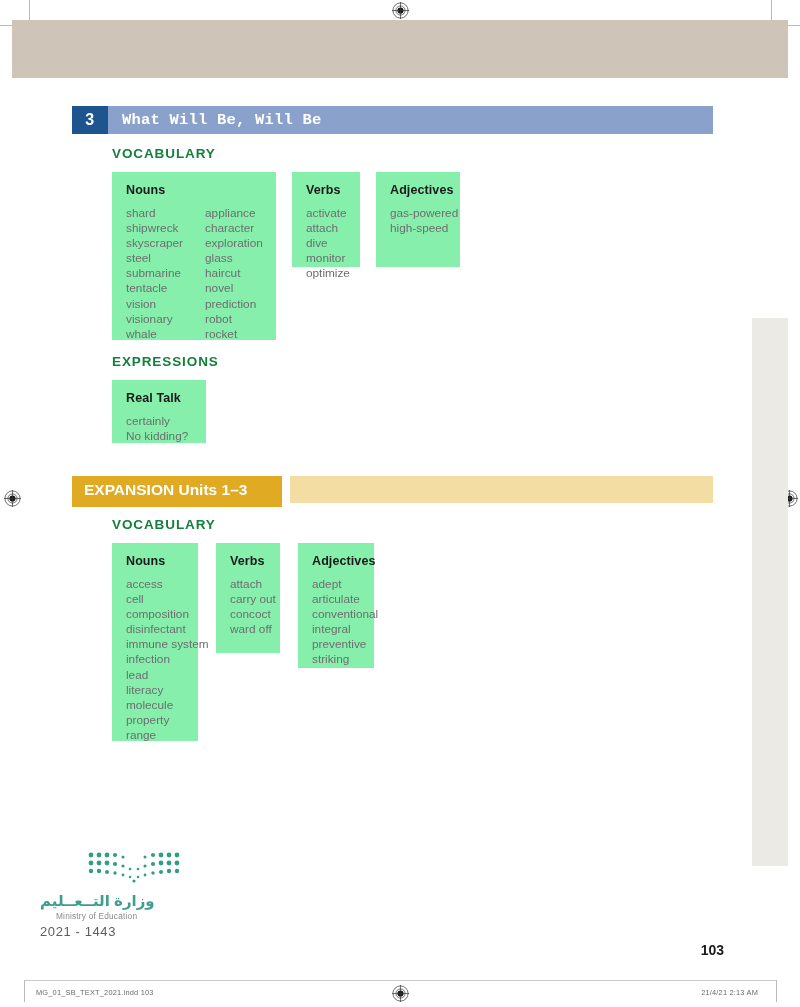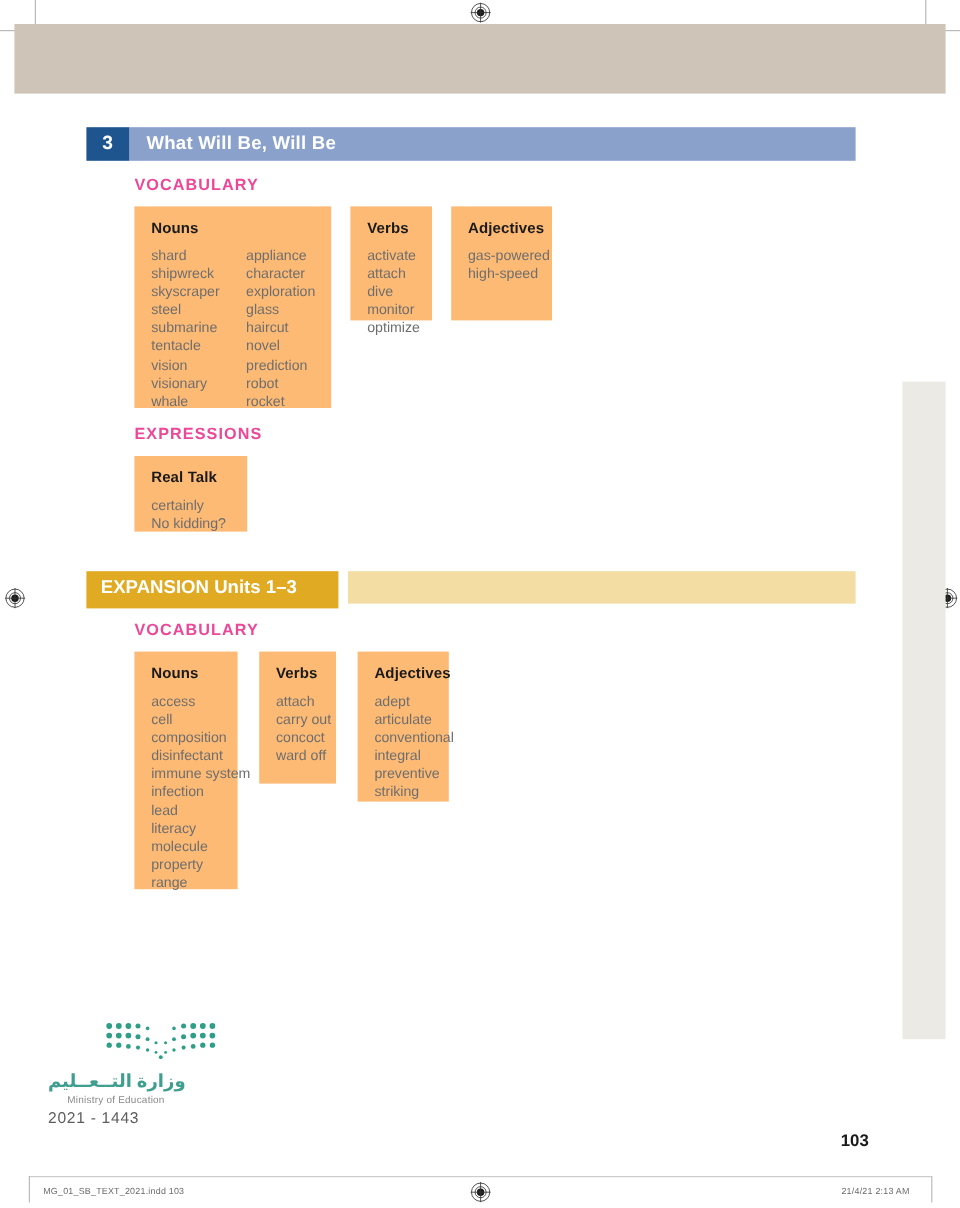--- a/index.html
+++ b/index.html
@@ -32,31 +32,32 @@
     letter-spacing:.5px;
   }
   .unit-bar{
     position:absolute;left:36px;top:0;right:0;height:28px;
     background:#8aa2cb;
   }
   .unit-title{
     position:absolute;left:50px;top:0;height:44px;line-height:28px;
     color:#ffffff;font-size:15.5px;font-weight:bold;letter-spacing:.2px;
     white-space:nowrap;
+    font-family:Liberation Mono, monospace;
   }
 
   
   .sec-label{
-    position:absolute;color:#ec4899;font-size:13.5px;font-weight:bold;
+    position:absolute;color:#15803d;font-size:13.5px;font-weight:bold;
     letter-spacing:.9px;
   }
 
   
   .vbox{
-    position:absolute;background:#fdba74;box-sizing:border-box;
+    position:absolute;background:#86efac;box-sizing:border-box;
     padding:11px 14px 12px 14px;
   }
   .vbox h4{
     margin:0 0 9px 0;font-size:12.5px;font-weight:bold;color:#1a1a1a;
     letter-spacing:.1px;
   }
   .vcols{display:flex;gap:22px;}
   .vlist{list-style:none;margin:0;padding:0;}
   .vlist li{
     font-size:11.8px;line-height:15.1px;color:#6e6e6e;white-space:nowrap;

